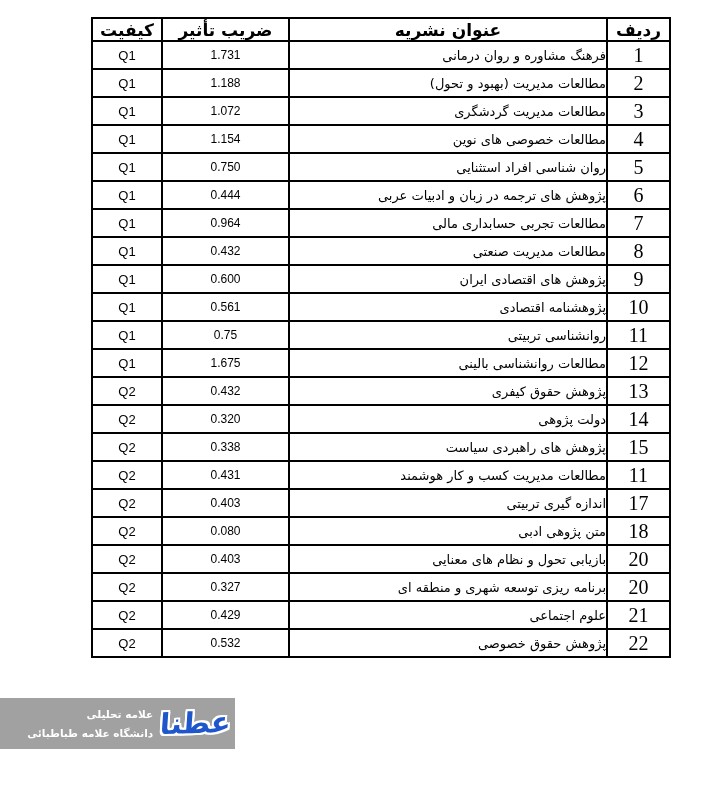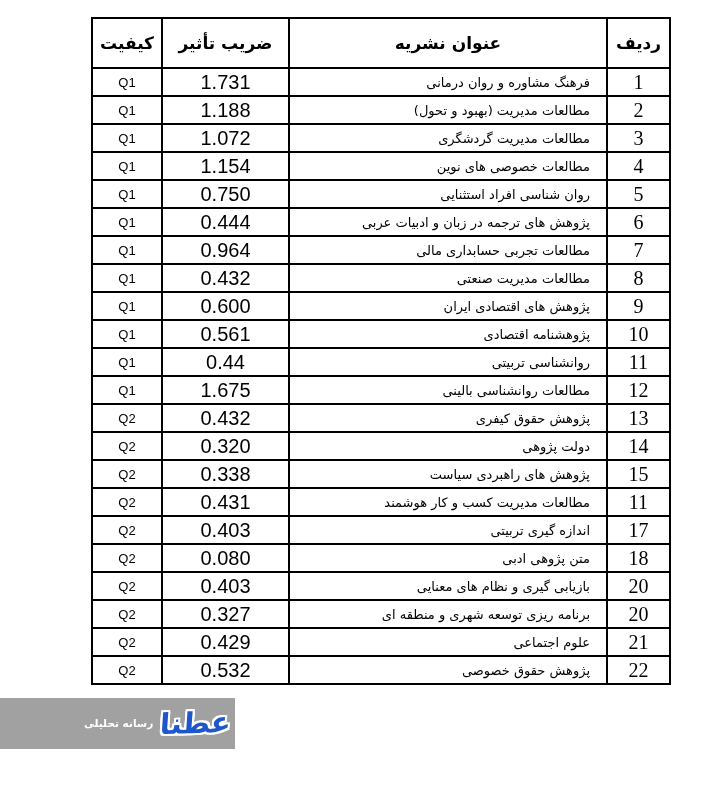--- a/index.html
+++ b/index.html
@@ -24,47 +24,47 @@
     background: #ffffff;
   }
   .journal-table th,
   .journal-table td {
     border: 2px solid #000000;
     vertical-align: middle;
   }
   .journal-table th {
     font-weight: bold;
     font-size: 17px;
-    height: 50px;
+    height: 23px;
     text-align: center;
     padding: 0 6px;
     color: #000000;
   }
   .journal-table td { height: 28px; color: #000000; }
 
   col.c-rank   { width: 63px; }
   col.c-title  { width: 318px; }
   col.c-impact { width: 127px; }
   col.c-qual   { width: 70px; }
 
   td.cell-rank {
     text-align: center;
     font-family: "Liberation Serif", "DejaVu Serif", serif;
     font-size: 20px;
   }
   td.cell-title {
     text-align: right;
-    padding: 0 16px 0 4px;
+    padding: 0 0 0 4px;
     font-size: 13px;
   }
   td.cell-impact {
     text-align: center;
     direction: ltr;
     font-family: "Liberation Sans", "DejaVu Sans", sans-serif;
-    font-size: 20px;
+    font-size: 12px;
   }
   td.cell-quality {
     text-align: center;
     direction: ltr;
     font-family: "Liberation Sans", "DejaVu Sans", sans-serif;
     font-size: 13px;
   }
 
   
   .footer-banner {
@@ -178,21 +178,21 @@
   </tr>
         <tr>
     <td class="cell-rank">10</td>
     <td class="cell-title">پژوهشنامه اقتصادی</td>
     <td class="cell-impact">0.561</td>
     <td class="cell-quality">Q1</td>
   </tr>
         <tr>
     <td class="cell-rank">11</td>
     <td class="cell-title">روانشناسی تربیتی</td>
-    <td class="cell-impact">0.44</td>
+    <td class="cell-impact">0.75</td>
     <td class="cell-quality">Q1</td>
   </tr>
         <tr>
     <td class="cell-rank">12</td>
     <td class="cell-title">مطالعات روانشناسی بالینی</td>
     <td class="cell-impact">1.675</td>
     <td class="cell-quality">Q1</td>
   </tr>
         <tr>
     <td class="cell-rank">13</td>
@@ -225,21 +225,21 @@
     <td class="cell-quality">Q2</td>
   </tr>
         <tr>
     <td class="cell-rank">18</td>
     <td class="cell-title">متن پژوهی ادبی</td>
     <td class="cell-impact">0.080</td>
     <td class="cell-quality">Q2</td>
   </tr>
         <tr>
     <td class="cell-rank">20</td>
-    <td class="cell-title">بازیابی گیری و نظام های معنایی</td>
+    <td class="cell-title">بازیابی تحول و نظام های معنایی</td>
     <td class="cell-impact">0.403</td>
     <td class="cell-quality">Q2</td>
   </tr>
         <tr>
     <td class="cell-rank">20</td>
     <td class="cell-title">برنامه ریزی توسعه شهری و منطقه ای</td>
     <td class="cell-impact">0.327</td>
     <td class="cell-quality">Q2</td>
   </tr>
         <tr>
@@ -254,15 +254,16 @@
     <td class="cell-impact">0.532</td>
     <td class="cell-quality">Q2</td>
   </tr>
       </tbody>
   </table>
 </div>
 
 <div class="footer-banner" style="background: rgb(161, 161, 161);">
   <span class="atna-logo" style="color: rgb(30, 86, 204);">عطنا</span>
   <div class="banner-tagline">
-    <div>رسانه تحلیلی</div>
+    <div>علامه تحلیلی</div>
+    <div>دانشگاه علامه طباطبائی</div>
   </div>
 </div>
 
 </body></html>

